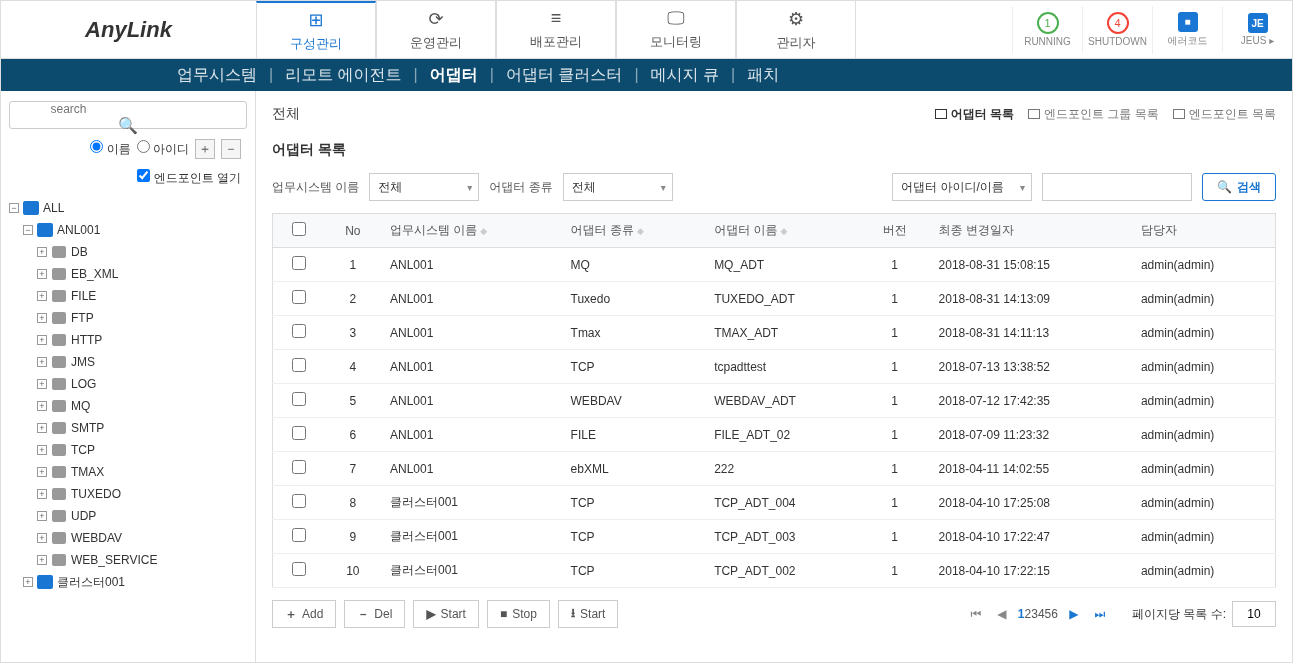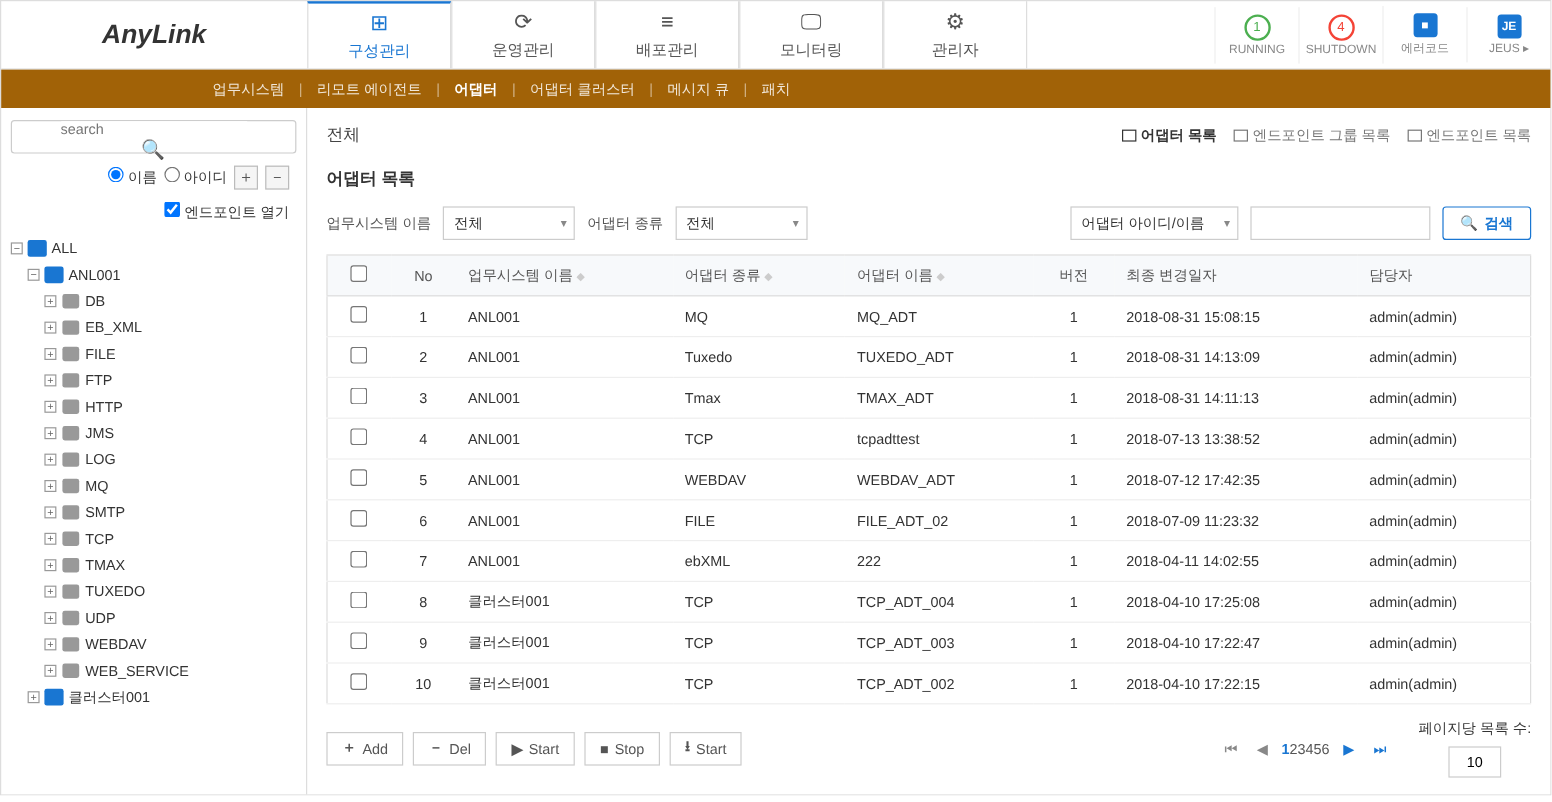--- a/index.html
+++ b/index.html
@@ -19,21 +19,21 @@
 .status-w { width: 70px; text-align: center; font-size: 10px; color: #888; border-left: 1px solid #eee; padding: 6px 0; }
 .status-circle { width: 22px; height: 22px; border: 2px solid; border-radius: 50%; display: inline-flex; align-items: center; justify-content: center; font-size: 11px; margin-bottom: 2px; }
 .status-circle.green { border-color: #4caf50; color: #4caf50; }
 .status-circle.red { border-color: #f44336; color: #f44336; }
 .status-square { width: 20px; height: 20px; background: #1976d2; color: #fff; display: inline-flex; align-items: center; justify-content: center; font-size: 10px; border-radius: 3px; margin-bottom: 2px; font-weight: bold; }
 .user-area { display: flex; align-items: center; padding: 0 18px; gap: 8px; font-size: 12px; color: #666; }
 .avatar { width: 24px; height: 24px; background: #ccc; border-radius: 50%; }
 .caret-down { font-size: 10px; color: #888; }
 
 
-.sub-nav { height: 32px; background: #a16207; color: #fff; display: flex; align-items: center; padding-left: 170px; gap: 6px; font-size: 12px; }
+.sub-nav { height: 32px; background: #0c4a6e; color: #fff; display: flex; align-items: center; padding-left: 170px; gap: 6px; font-size: 16px; }
 .sub-nav span { padding: 0 6px; cursor: pointer; opacity: 0.85; }
 .sub-nav span.active { font-weight: bold; opacity: 1; }
 .sub-nav .sep { opacity: 0.5; padding: 0; }
 
 
 .body { flex: 1; display: flex; }
 
 
 .sidebar { width: 255px; border-right: 1px solid #ddd; padding: 10px 8px; }
 .search-box { display: flex; border: 1px solid #ccc; border-radius: 3px; height: 28px; align-items: center; padding: 0 6px; flex-direction: column; }
@@ -78,21 +78,21 @@
 .sort-icon { color: #ccc; font-size: 9px; margin-left: 3px; }
 
 
 .bottom-bar { display: flex; align-items: center; margin-top: 12px; gap: 8px; }
 .action-btn { height: 28px; border: 1px solid #ccc; background: #fff; padding: 0 12px; font-size: 12px; color: #555; cursor: pointer; display: inline-flex; align-items: center; gap: 5px; }
 .action-btn .aicon { font-weight: bold; }
 .pagination { margin-left: auto; display: flex; align-items: center; gap: 6px; font-size: 12px; }
 .page-btn { width: 20px; height: 20px; display: inline-flex; align-items: center; justify-content: center; color: #888; cursor: pointer; }
 .page-num { width: 16px; text-align: center; cursor: pointer; color: #555; }
 .page-num.active { color: #1976d2; font-weight: bold; }
-.per-page { display: flex; align-items: center; gap: 6px; margin-left: 16px; flex-direction: column; }
+.per-page { display: flex; align-items: center; gap: 6px; margin-left: 16px; }
 .per-page input { width: 44px; height: 26px; border: 1px solid #ccc; text-align: center; font-size: 12px; }
 </style>
 </head>
 <body>
 
 <div class="container">
 
   <div class="top-header">
     <div class="logo">AnyLink</div>
     <div class="main-tabs" id="main-tabs">

